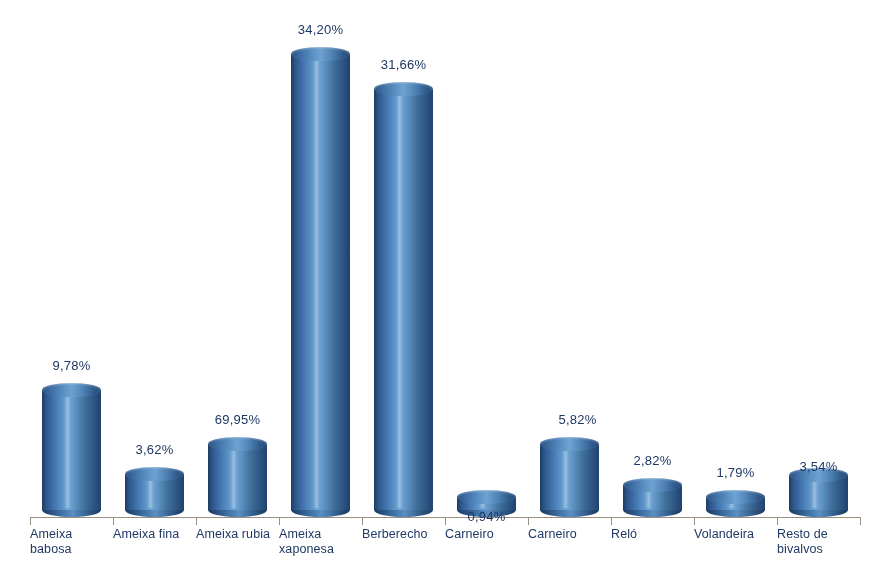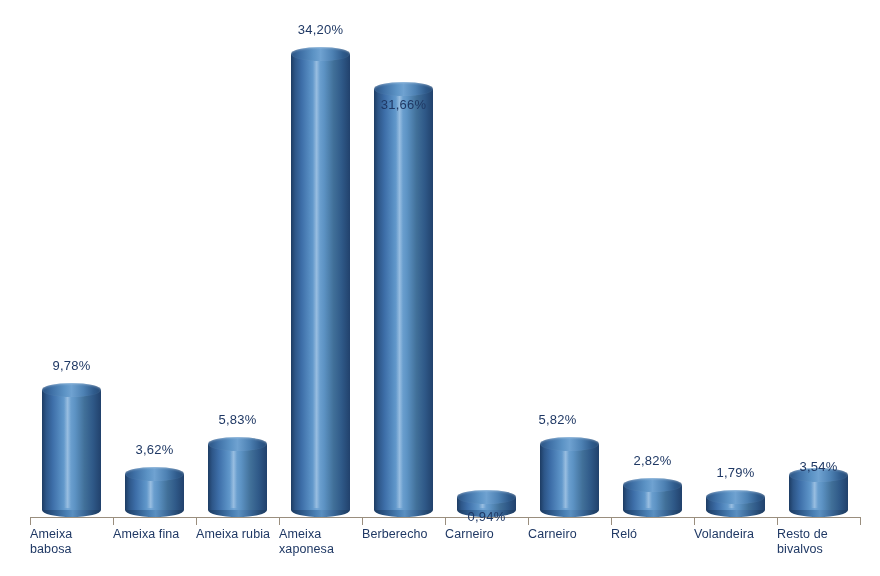--- a/index.html
+++ b/index.html
@@ -240,38 +240,38 @@
     <div id="labels-layer">
         <div class="data-label" style="left: 30px; top: 358px;">9,78%</div>
         <div class="cat-label" style="left: 30px;">
           <div>Ameixa</div>
           <div>babosa</div>
         </div>
         <div class="data-label" style="left: 113px; top: 442px;">3,62%</div>
         <div class="cat-label" style="left: 113px;">
           <div>Ameixa fina</div>
         </div>
-        <div class="data-label" style="left: 196px; top: 412px;">5,83%</div>
+        <div class="data-label" style="left: 196px; top: 412px;">69,95%</div>
         <div class="cat-label" style="left: 196px;">
           <div>Ameixa rubia</div>
         </div>
         <div class="data-label" style="left: 279px; top: 22px;">34,20%</div>
         <div class="cat-label" style="left: 279px;">
           <div>Ameixa</div>
           <div>xaponesa</div>
         </div>
-        <div class="data-label" style="left: 362px; top: 57px; margin-top: 40px;">31,66%</div>
+        <div class="data-label" style="left: 362px; top: 57px;">31,66%</div>
         <div class="cat-label" style="left: 362px;">
           <div>Berberecho</div>
         </div>
         <div class="data-label" style="left: 445px; top: 465px; margin-top: 44px;">0,94%</div>
         <div class="cat-label" style="left: 445px;">
           <div>Carneiro</div>
         </div>
-        <div class="data-label" style="left: 516px; top: 412px;">5,82%</div>
+        <div class="data-label" style="left: 536px; top: 412px;">5,82%</div>
         <div class="cat-label" style="left: 528px;">
           <div>Carneiro</div>
         </div>
         <div class="data-label" style="left: 611px; top: 453px;">2,82%</div>
         <div class="cat-label" style="left: 611px;">
           <div>Reló</div>
         </div>
         <div class="data-label" style="left: 694px; top: 465px;">1,79%</div>
         <div class="cat-label" style="left: 694px;">
           <div>Volandeira</div>

